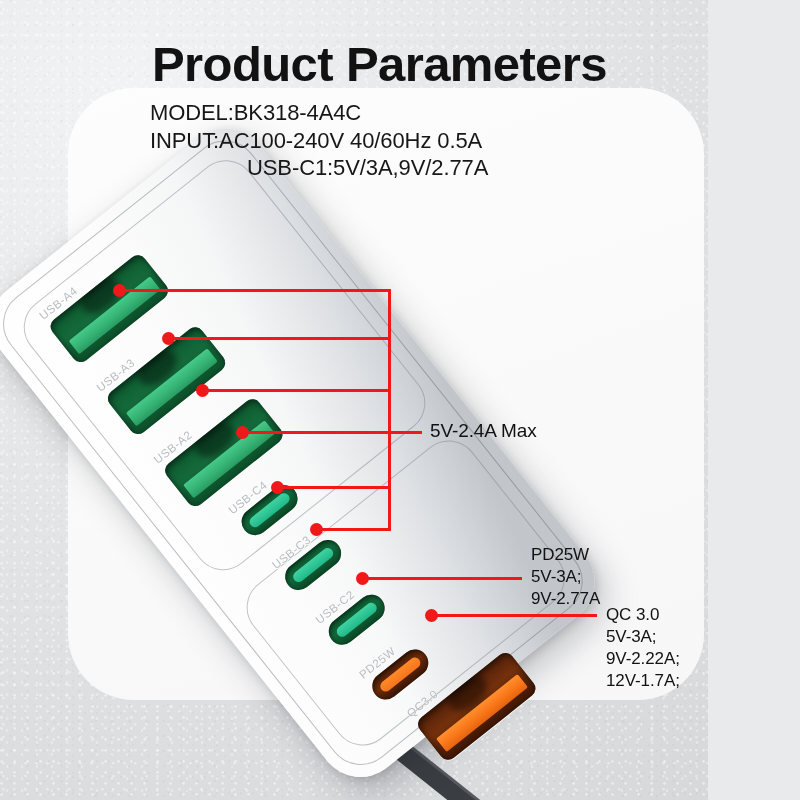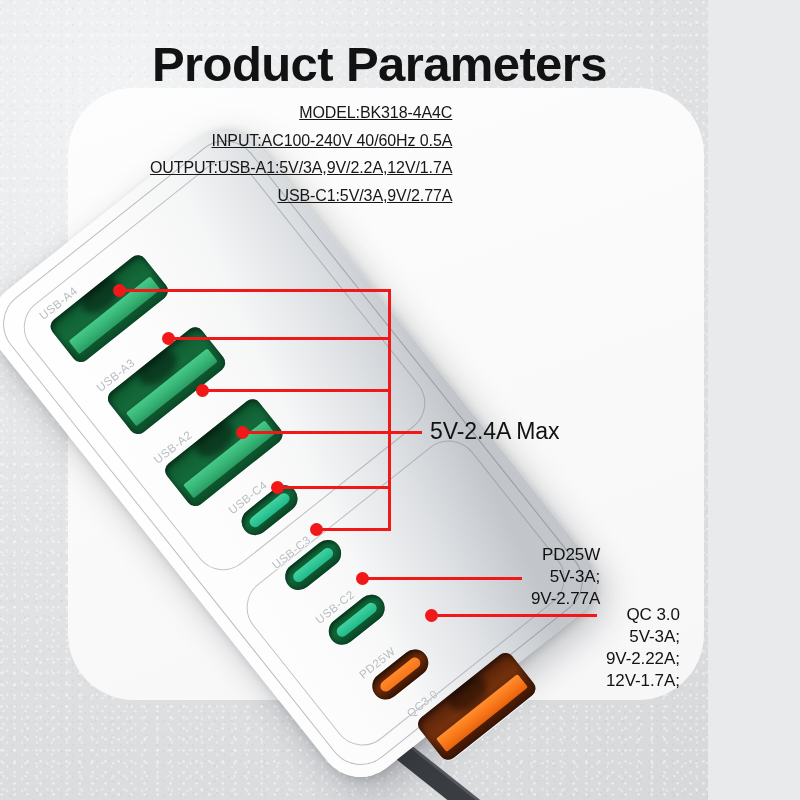--- a/index.html
+++ b/index.html
@@ -5,21 +5,20 @@
   html,body{margin:0;padding:0;}
   body{
     width:800px;height:800px;overflow:hidden;
     font-family:"Liberation Sans", sans-serif;
     background:#e9eaec;
   }
   #stage{
     position:relative;width:708px;height:800px;overflow:hidden;
     background:
       radial-gradient(circle at 18% 12%, #f2f3f4 0%, #e6e7e9 38%, #dcdee0 70%, #d6d8da 100%);
-    text-align: right;
   }
   
   #stage:before{
     content:"";position:absolute;inset:0;pointer-events:none;z-index:0;
     background-image:
       radial-gradient(circle at 12% 22%, rgba(255,255,255,.55) 0 1px, transparent 1.6px),
       radial-gradient(circle at 63% 7%,  rgba(0,0,0,.030)   0 1px, transparent 1.6px),
       radial-gradient(circle at 31% 71%, rgba(255,255,255,.45) 0 1px, transparent 1.6px),
       radial-gradient(circle at 84% 47%, rgba(0,0,0,.026)   0 1px, transparent 1.6px),
       radial-gradient(circle at 47% 88%, rgba(255,255,255,.40) 0 1px, transparent 1.6px),
@@ -38,23 +37,22 @@
   
   .title{
     position:absolute;left:152px;top:36px;z-index:6;
     font-size:49px;font-weight:bold;color:#121212;letter-spacing:-.6px;
     white-space:nowrap;
   }
 
   
   .specs{position:absolute;left:150px;top:99px;z-index:6;}
   .spec-line{
-    font-size:16px;color:#171717;line-height:27.5px;white-space:nowrap;
+    font-size:22px;color:#171717;line-height:27.5px;white-space:nowrap;
     letter-spacing:-.1px;
-    text-decoration:underline;
   }
   .spec-line.indent{padding-left:97px;}
 
   
   .charger-wrap{position:absolute;left:0;top:0;width:800px;height:800px;z-index:3;}
 
   .charger{
     position:absolute;left:-62px;top:214px;width:330px;height:610px;
     transform:rotate(-38.5deg);transform-origin:50% 0%;
     border-radius:42px;
@@ -114,35 +112,34 @@
   
   .callouts{position:absolute;left:0;top:0;width:800px;height:800px;z-index:7;pointer-events:none;}
   .cl-h{position:absolute;height:3px;background:#f01818;}
   .cl-v{position:absolute;width:3px;background:#f01818;}
   .dot{position:absolute;width:13px;height:13px;border-radius:50%;background:#f01818;}
 
   .cl-label{
     position:absolute;z-index:8;font-size:17px;color:#121212;line-height:22px;
     white-space:nowrap;letter-spacing:-.1px;
   }
-  .cl-label.big{font-size:23px;}
+  .cl-label.big{font-size:19px;}
 </style>
 </head>
 <body>
 
 <div id="stage">
 
   <div class="card"></div>
 
   <div class="title">Product Parameters</div>
 
   <div class="specs">
     <div class="spec-line">MODEL:BK318-4A4C</div>
     <div class="spec-line">INPUT:AC100-240V 40/60Hz 0.5A</div>
-    <div class="spec-line">OUTPUT:USB-A1:5V/3A,9V/2.2A,12V/1.7A</div>
     <div class="spec-line indent">USB-C1:5V/3A,9V/2.77A</div>
   </div>
 
   <svg class="cable" viewBox="0 0 150 120">
     <path d="M6 0 L150 112 L150 120 L128 120 L0 18 Z" fill="#3a3d42"></path>
     <path d="M10 2 L146 110" stroke="#55585e" stroke-width="3" fill="none"></path>
   </svg>
 
   <div class="charger-wrap">
     <div class="charger">

